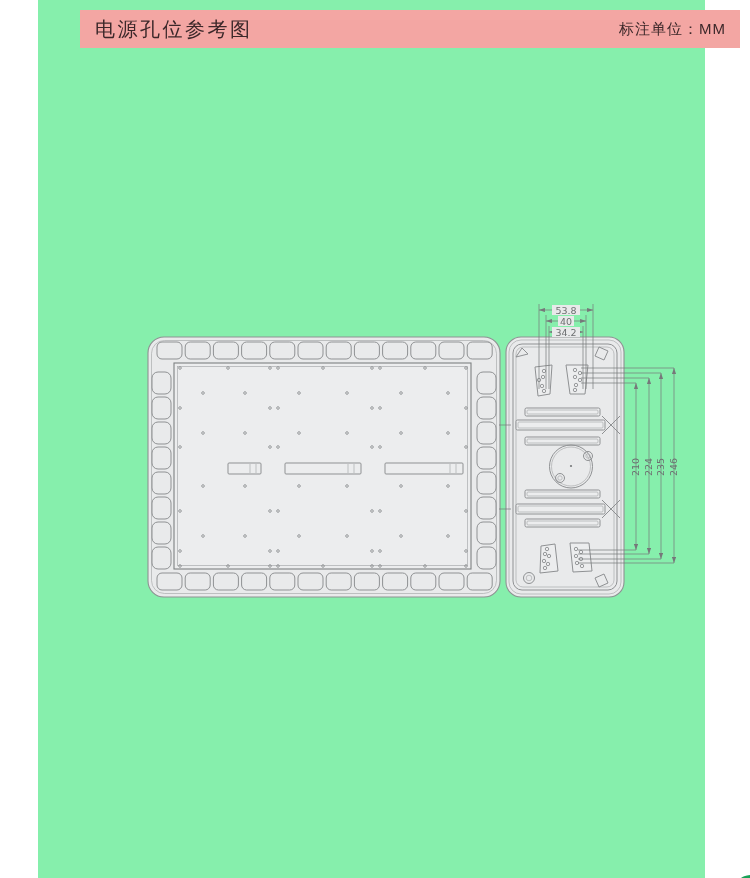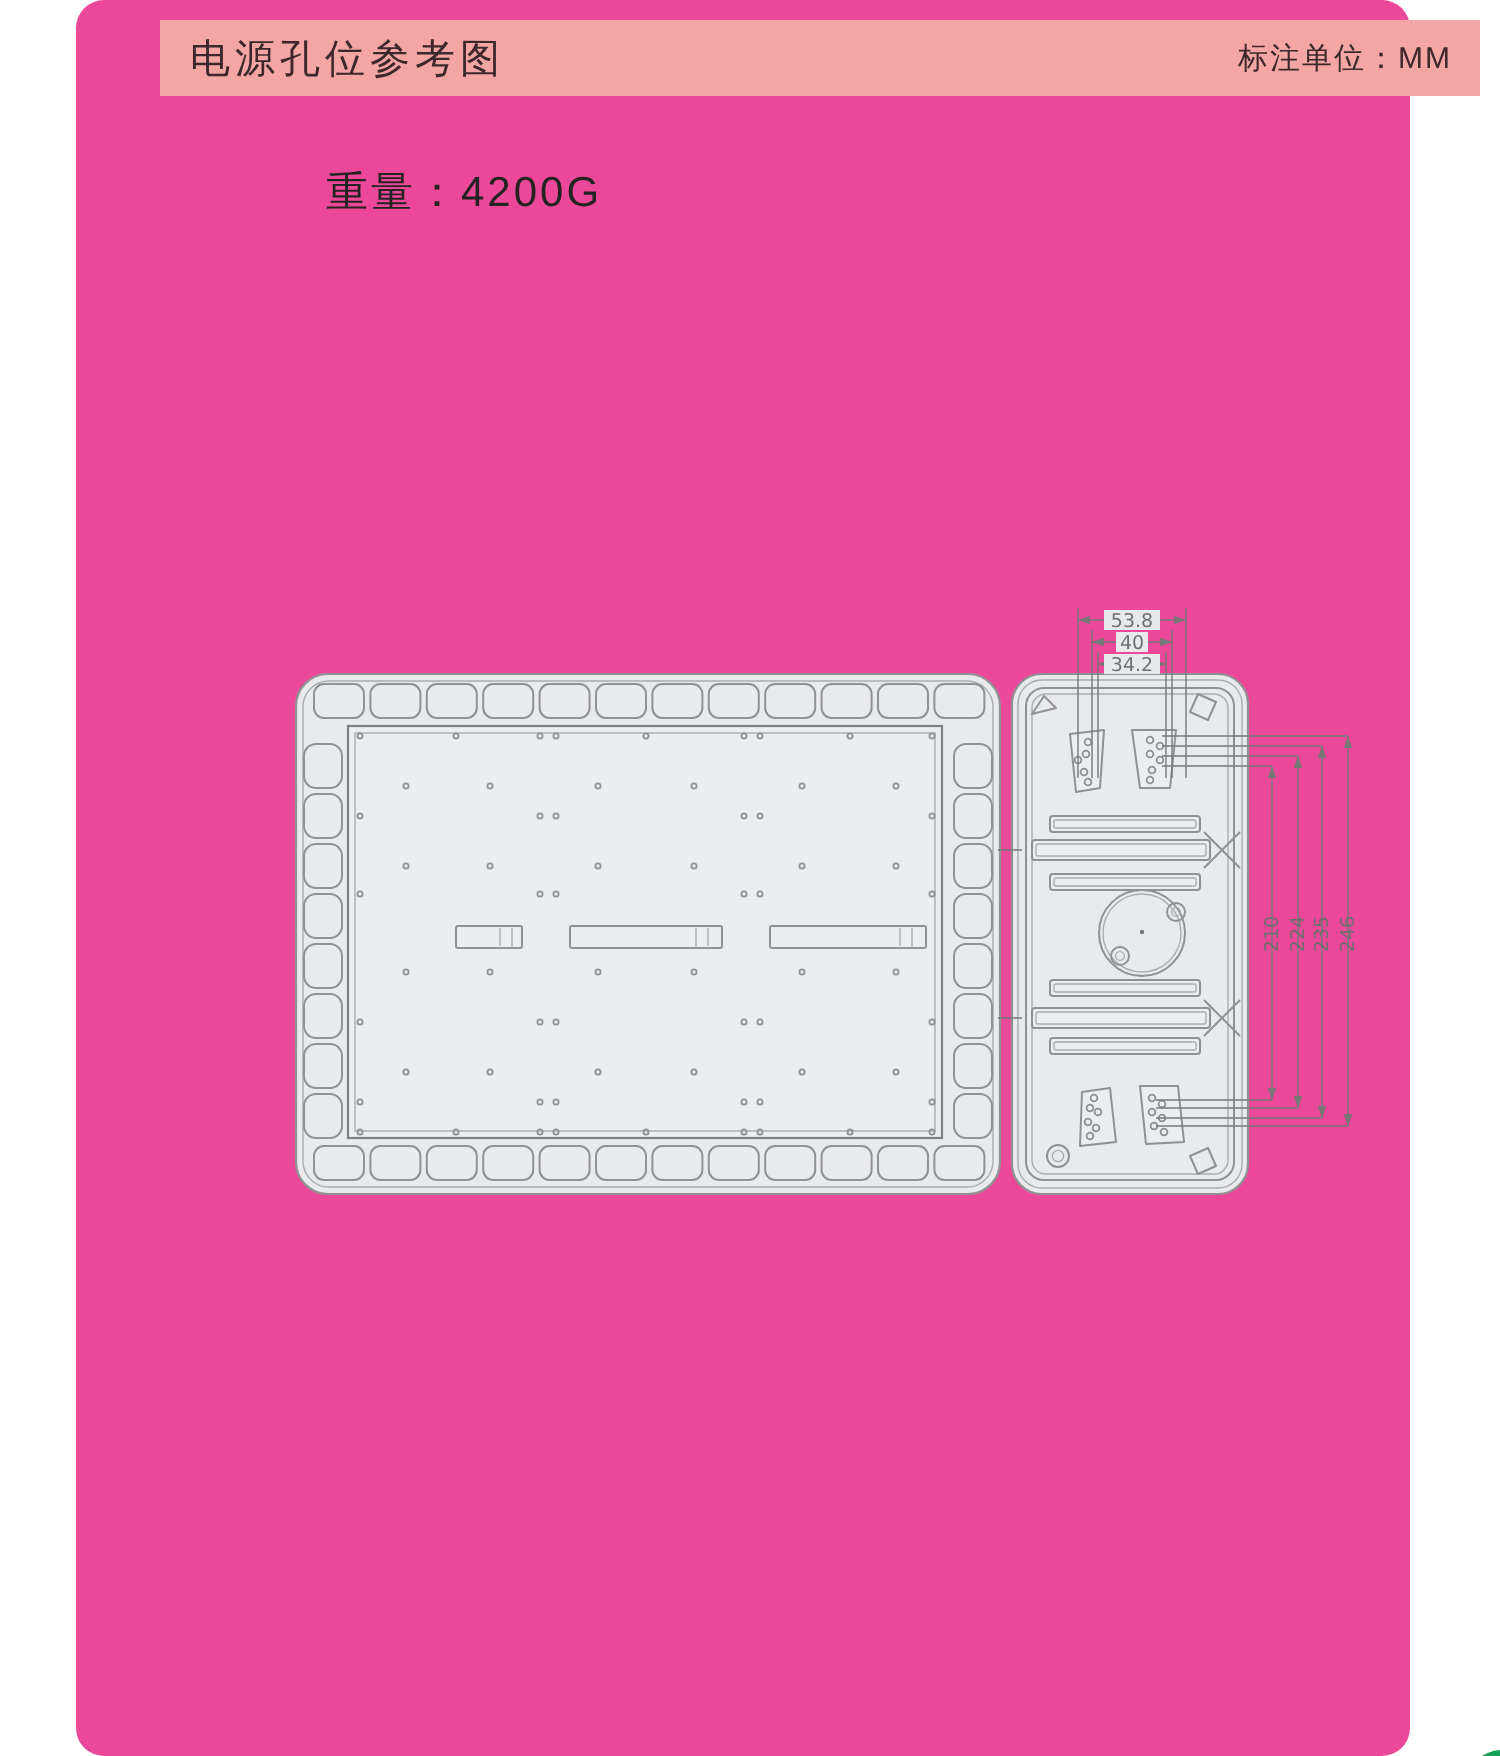--- a/index.html
+++ b/index.html
@@ -1,18 +1,18 @@
 <!DOCTYPE html>
 <html><head>
 <meta charset="utf-8">
 <style>
   html,body{margin:0;padding:0;}
   body{width:750px;height:878px;background:#ffffff;font-family:"Liberation Sans","DejaVu Sans",sans-serif;}
   .page{position:relative;width:750px;height:878px;background:#ffffff;overflow:hidden;}
-  .content-col{position:absolute;left:38px;top:0;width:667px;height:878px;background:#ec4899;border-radius:14px;}
+  .content-col{position:absolute;left:38px;top:0;width:667px;height:878px;background:#86efac;}
   .header-bar{position:absolute;left:42px;top:10px;width:660px;height:38px;background:#f3a6a3;
     display:flex;align-items:center;justify-content:space-between;box-sizing:border-box;padding:0 14px 0 15px;}
   .title{font-family:"Liberation Serif","DejaVu Serif",serif;font-size:20px;color:#3c282a;letter-spacing:2.5px;white-space:nowrap;}
   .unit{font-family:Liberation Sans, sans-serif;font-size:15px;color:#3c282a;letter-spacing:1px;white-space:nowrap;}
   .weight{position:absolute;left:125px;top:82px;font-size:21px;color:#232323;letter-spacing:1.5px;}
   svg.drawing{position:absolute;left:95px;top:290px;}
   .fab{position:absolute;left:695px;top:875px;width:36px;height:36px;border-radius:50%;background:#18a257;}
 
   
   .body-rect{fill:#e9eaeb;stroke:#8f9193;stroke-width:1.1;}
@@ -32,21 +32,20 @@
 <body>
 
 <div class="page">
   <div class="content-col">
 
     <div class="header-bar">
       <span class="title">电源孔位参考图</span>
       <span class="unit">标注单位：MM</span>
     </div>
 
-    <div class="weight">重量：4200G</div>
 
     <svg class="drawing" width="560" height="320" viewBox="0 0 560 320">
       <defs>
         <marker id="ae" orient="auto" markerWidth="9" markerHeight="6" refX="8.5" refY="3">
           <path d="M0,0 L8.5,3 L0,6 Z" class="arrow"></path>
         </marker>
         <marker id="as" orient="auto-start-reverse" markerWidth="9" markerHeight="6" refX="8.5" refY="3">
           <path d="M0,0 L8.5,3 L0,6 Z" class="arrow"></path>
         </marker>
       </defs>

